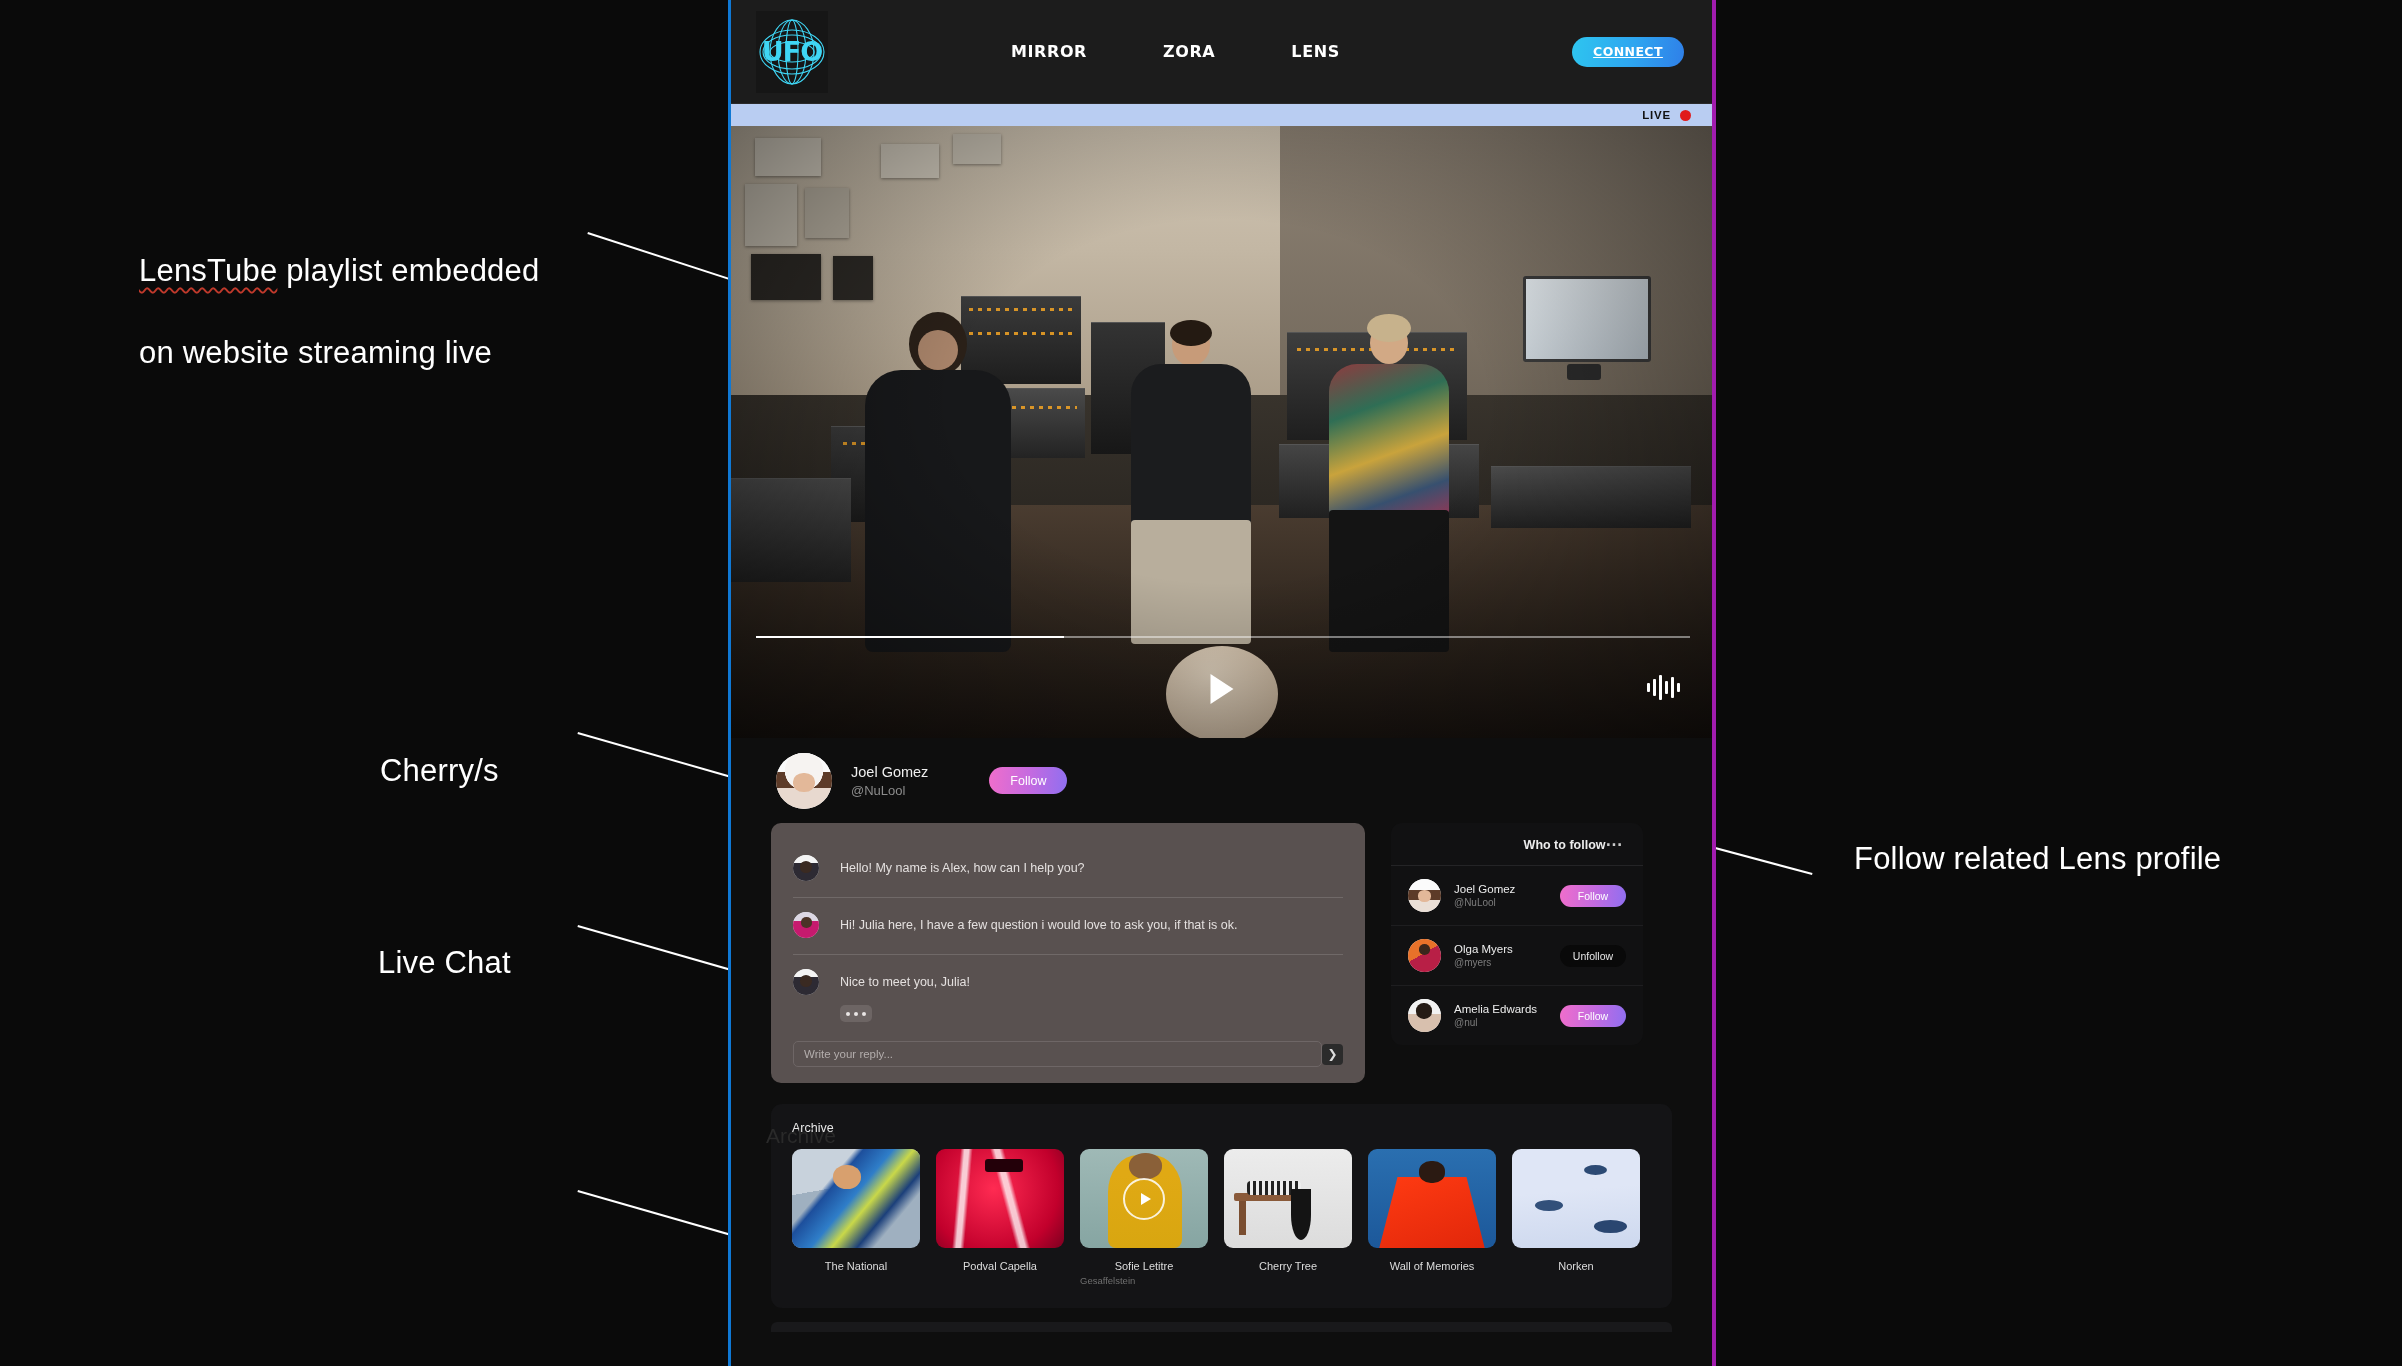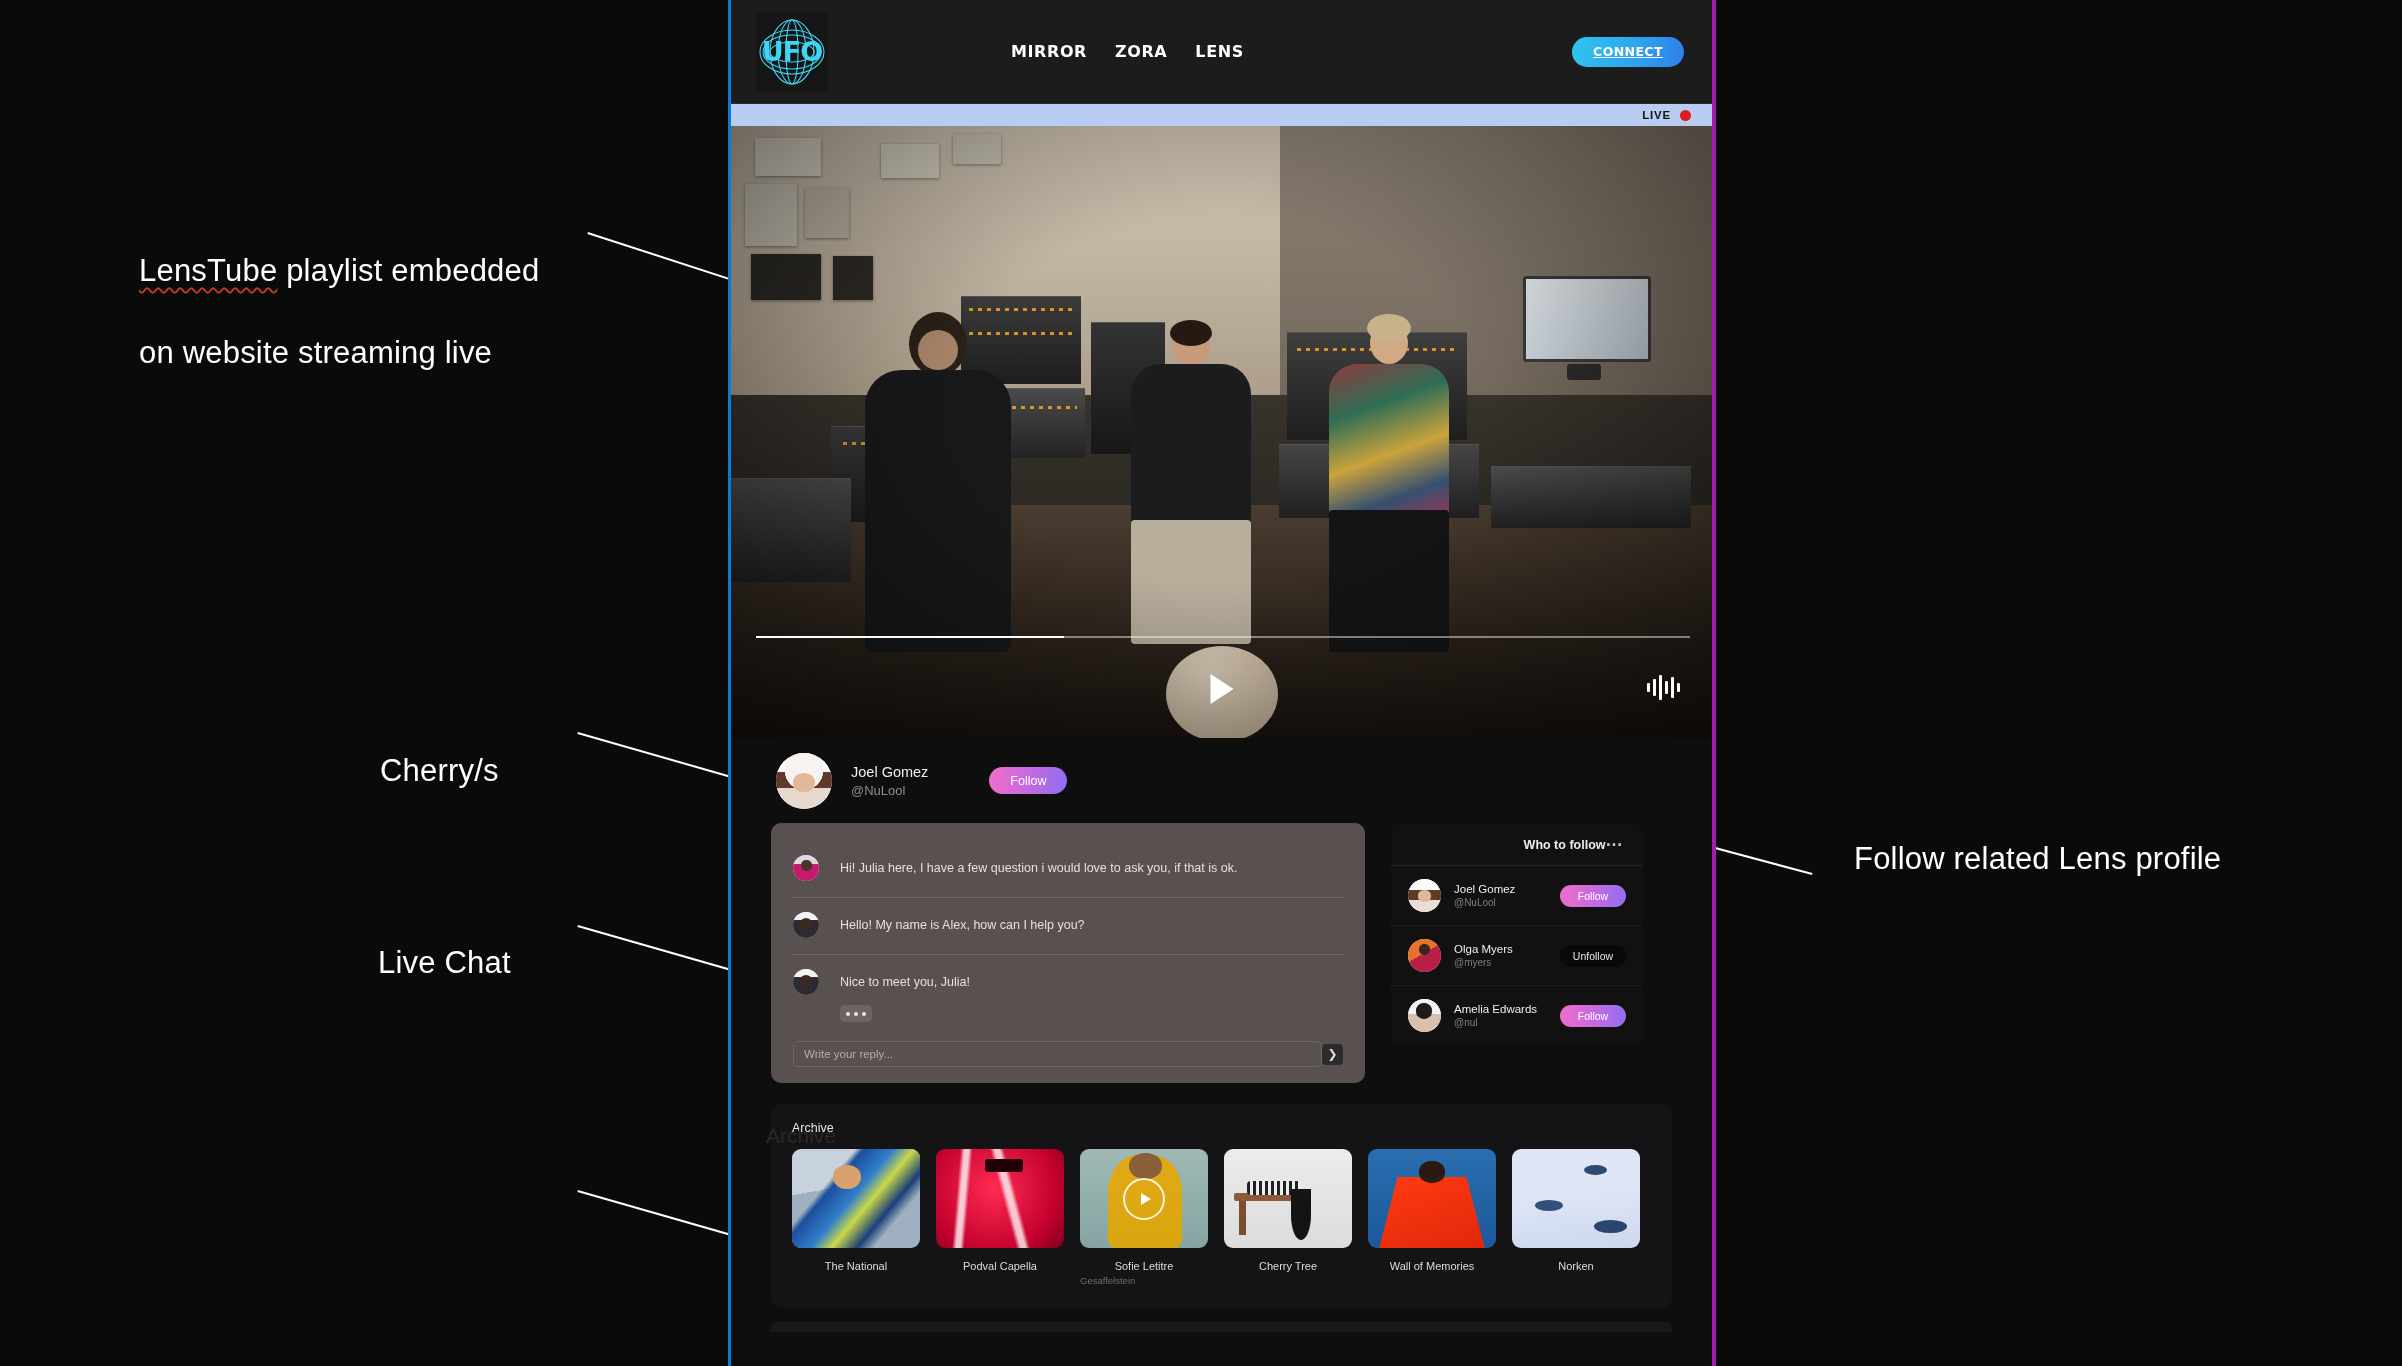--- a/index.html
+++ b/index.html
@@ -23,21 +23,21 @@
   #header { position:relative; height:104px; background:#1c1c1c; display:flex;
             align-items:center; border-bottom:1px solid #2a2a2a; }
   #logo-wrap { width:72px; height:82px; margin-left:25px; background:#161616;
                display:flex; align-items:center; justify-content:center; }
   #logo { position:relative; width:66px; height:74px; }
   #logo svg { position:absolute; inset:0; }
   #logo .ufo-text { position:absolute; left:0; right:0; top:21px; text-align:center;
       color:#3fd6f5; font-size:27px; font-weight:bold; letter-spacing:-1px;
       font-family:"DejaVu Sans", sans-serif; }
 
-  #nav { display:flex; gap:28px; margin-left:183px; }
+  #nav { display:flex; gap:76px; margin-left:183px; }
   .nav-link { color:#fff; font-size:16px; font-weight:bold; letter-spacing:.6px;
               font-family:"DejaVu Sans", sans-serif; cursor:pointer; }
   #connect-btn { margin-left:auto; margin-right:28px; width:112px; height:30px;
       border-radius:16px; background:linear-gradient(100deg,#2ec5ef 0%,#2ea5f0 55%,#2f7fe8 100%);
       color:#fff; font-size:12.5px; font-weight:bold; letter-spacing:.4px;
       display:flex; align-items:center; justify-content:center; cursor:pointer;
       font-family:"DejaVu Sans", sans-serif;text-decoration:underline; }
 
   
   #video { position:relative; height:634px; overflow:hidden; background:#14120f; }
@@ -317,34 +317,34 @@
       <div id="cur-follow" class="pill-follow">Follow</div>
     </div>
 
     <div id="ghost-archive">Archive</div>
 
     <div id="mid-row">
 
       <div id="chat">
         <div class="msg">
           <div class="msg-av">
+            <div class="face" style="background:linear-gradient(180deg,#f4f4f4 0 30%,#2d2a33 30% 100%);"></div>
+            <div style="position:absolute;left:26%;top:24%;width:48%;height:44%;
+                 background:#3a2a22;border-radius:48%;"></div>
+          </div>
+          <div class="msg-txt">Hello! My name is Alex, how can I help you?</div>
+        </div>
+
+        <div class="msg">
+          <div class="msg-av">
             <div class="face" style="background:linear-gradient(180deg,#dcd7e4 0 34%,#c61a6e 34% 100%);"></div>
             <div style="position:absolute;left:30%;top:20%;width:42%;height:40%;
                  background:#4b3327;border-radius:48%;"></div>
           </div>
           <div class="msg-txt">Hi! Julia here, I have a few question i would love to ask you, if that is ok.</div>
-        </div>
-
-        <div class="msg">
-          <div class="msg-av">
-            <div class="face" style="background:linear-gradient(180deg,#f4f4f4 0 30%,#2d2a33 30% 100%);"></div>
-            <div style="position:absolute;left:26%;top:24%;width:48%;height:44%;
-                 background:#3a2a22;border-radius:48%;"></div>
-          </div>
-          <div class="msg-txt">Hello! My name is Alex, how can I help you?</div>
         </div>
 
         <div class="msg">
           <div class="msg-av">
             <div class="face" style="background:linear-gradient(180deg,#f4f4f4 0 30%,#2d2a33 30% 100%);"></div>
             <div style="position:absolute;left:26%;top:24%;width:48%;height:44%;
                  background:#3a2a22;border-radius:48%;"></div>
           </div>
           <div class="msg-txt">Nice to meet you, Julia!</div>
         </div>

